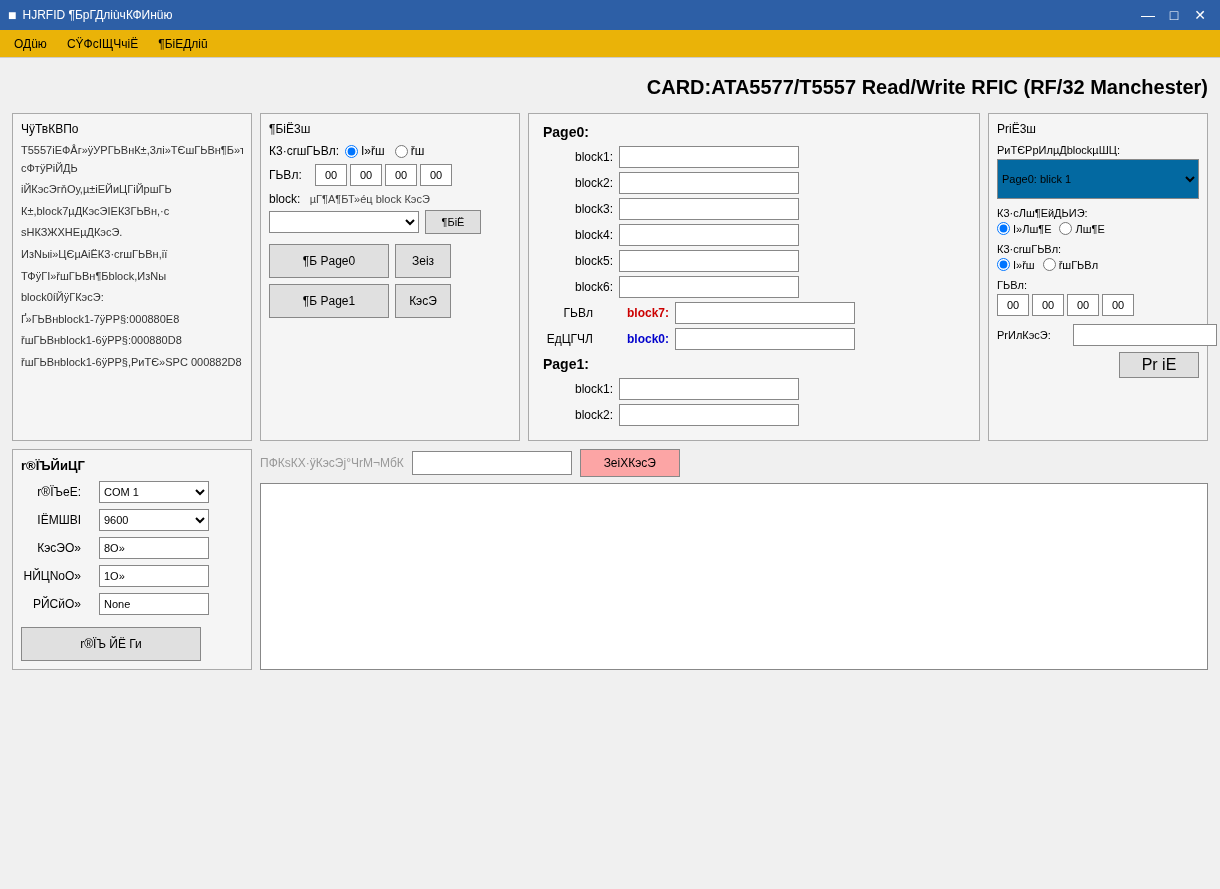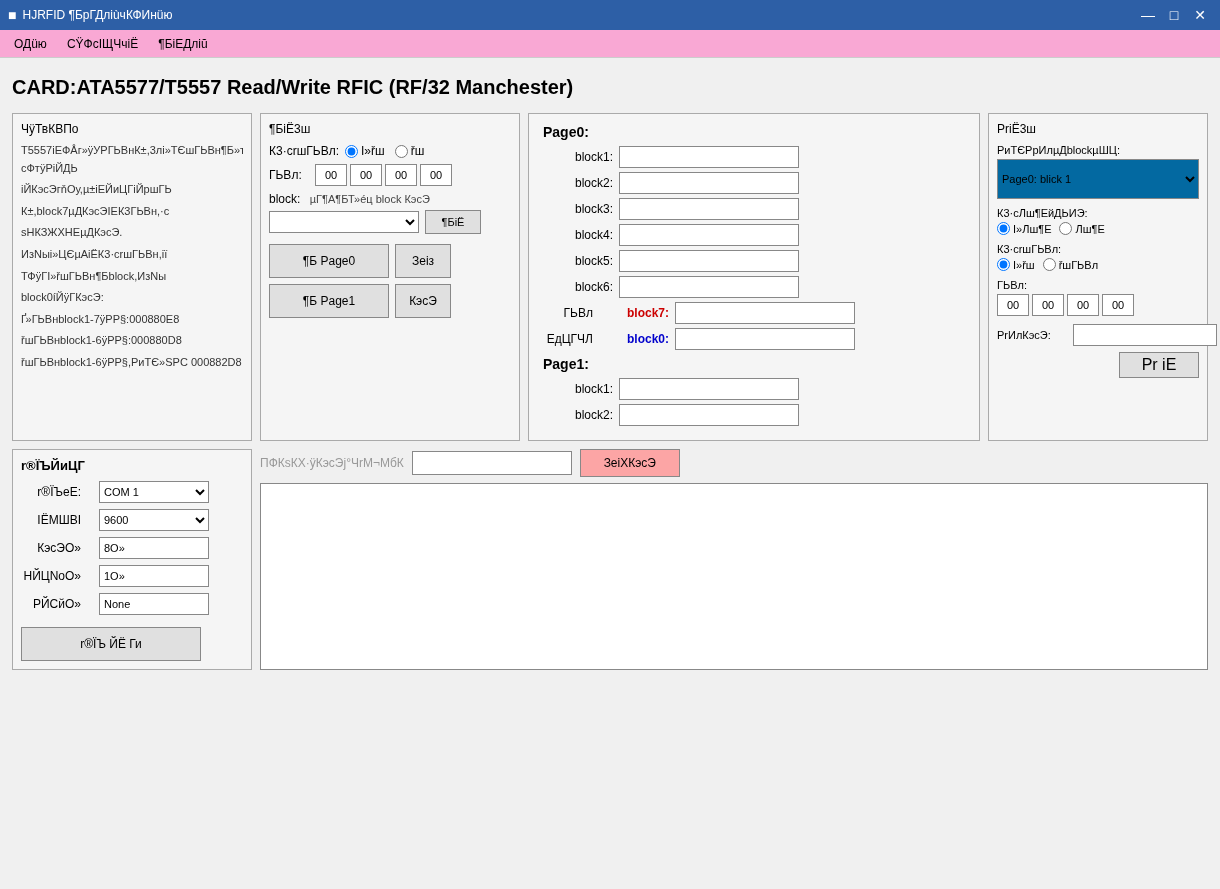--- a/index.html
+++ b/index.html
@@ -30,41 +30,41 @@
       background: transparent;
       border: none;
       color: #fff;
       font-size: 14px;
       cursor: pointer;
       display: flex; align-items: center; justify-content: center;
     }
 
     
     .menubar {
-      background: #f9a8d4;
+      background: #eab308;
       height: 28px;
       display: flex;
       align-items: center;
       padding: 0 4px;
       border-bottom: 1px solid #ccc;
     }
     .menu-item {
       padding: 4px 10px;
       cursor: pointer;
       font-size: 12px;
     }
 
     
     .main-content {
       padding: 8px 12px;
     }
 
     
     .page-title {
-      text-align: left;
+      text-align: right;
       font-size: 20px;
       font-weight: bold;
       padding: 10px 0 14px 0;
     }
 
     
     .top-section {
       display: flex;
       gap: 8px;
       margin-bottom: 8px;

